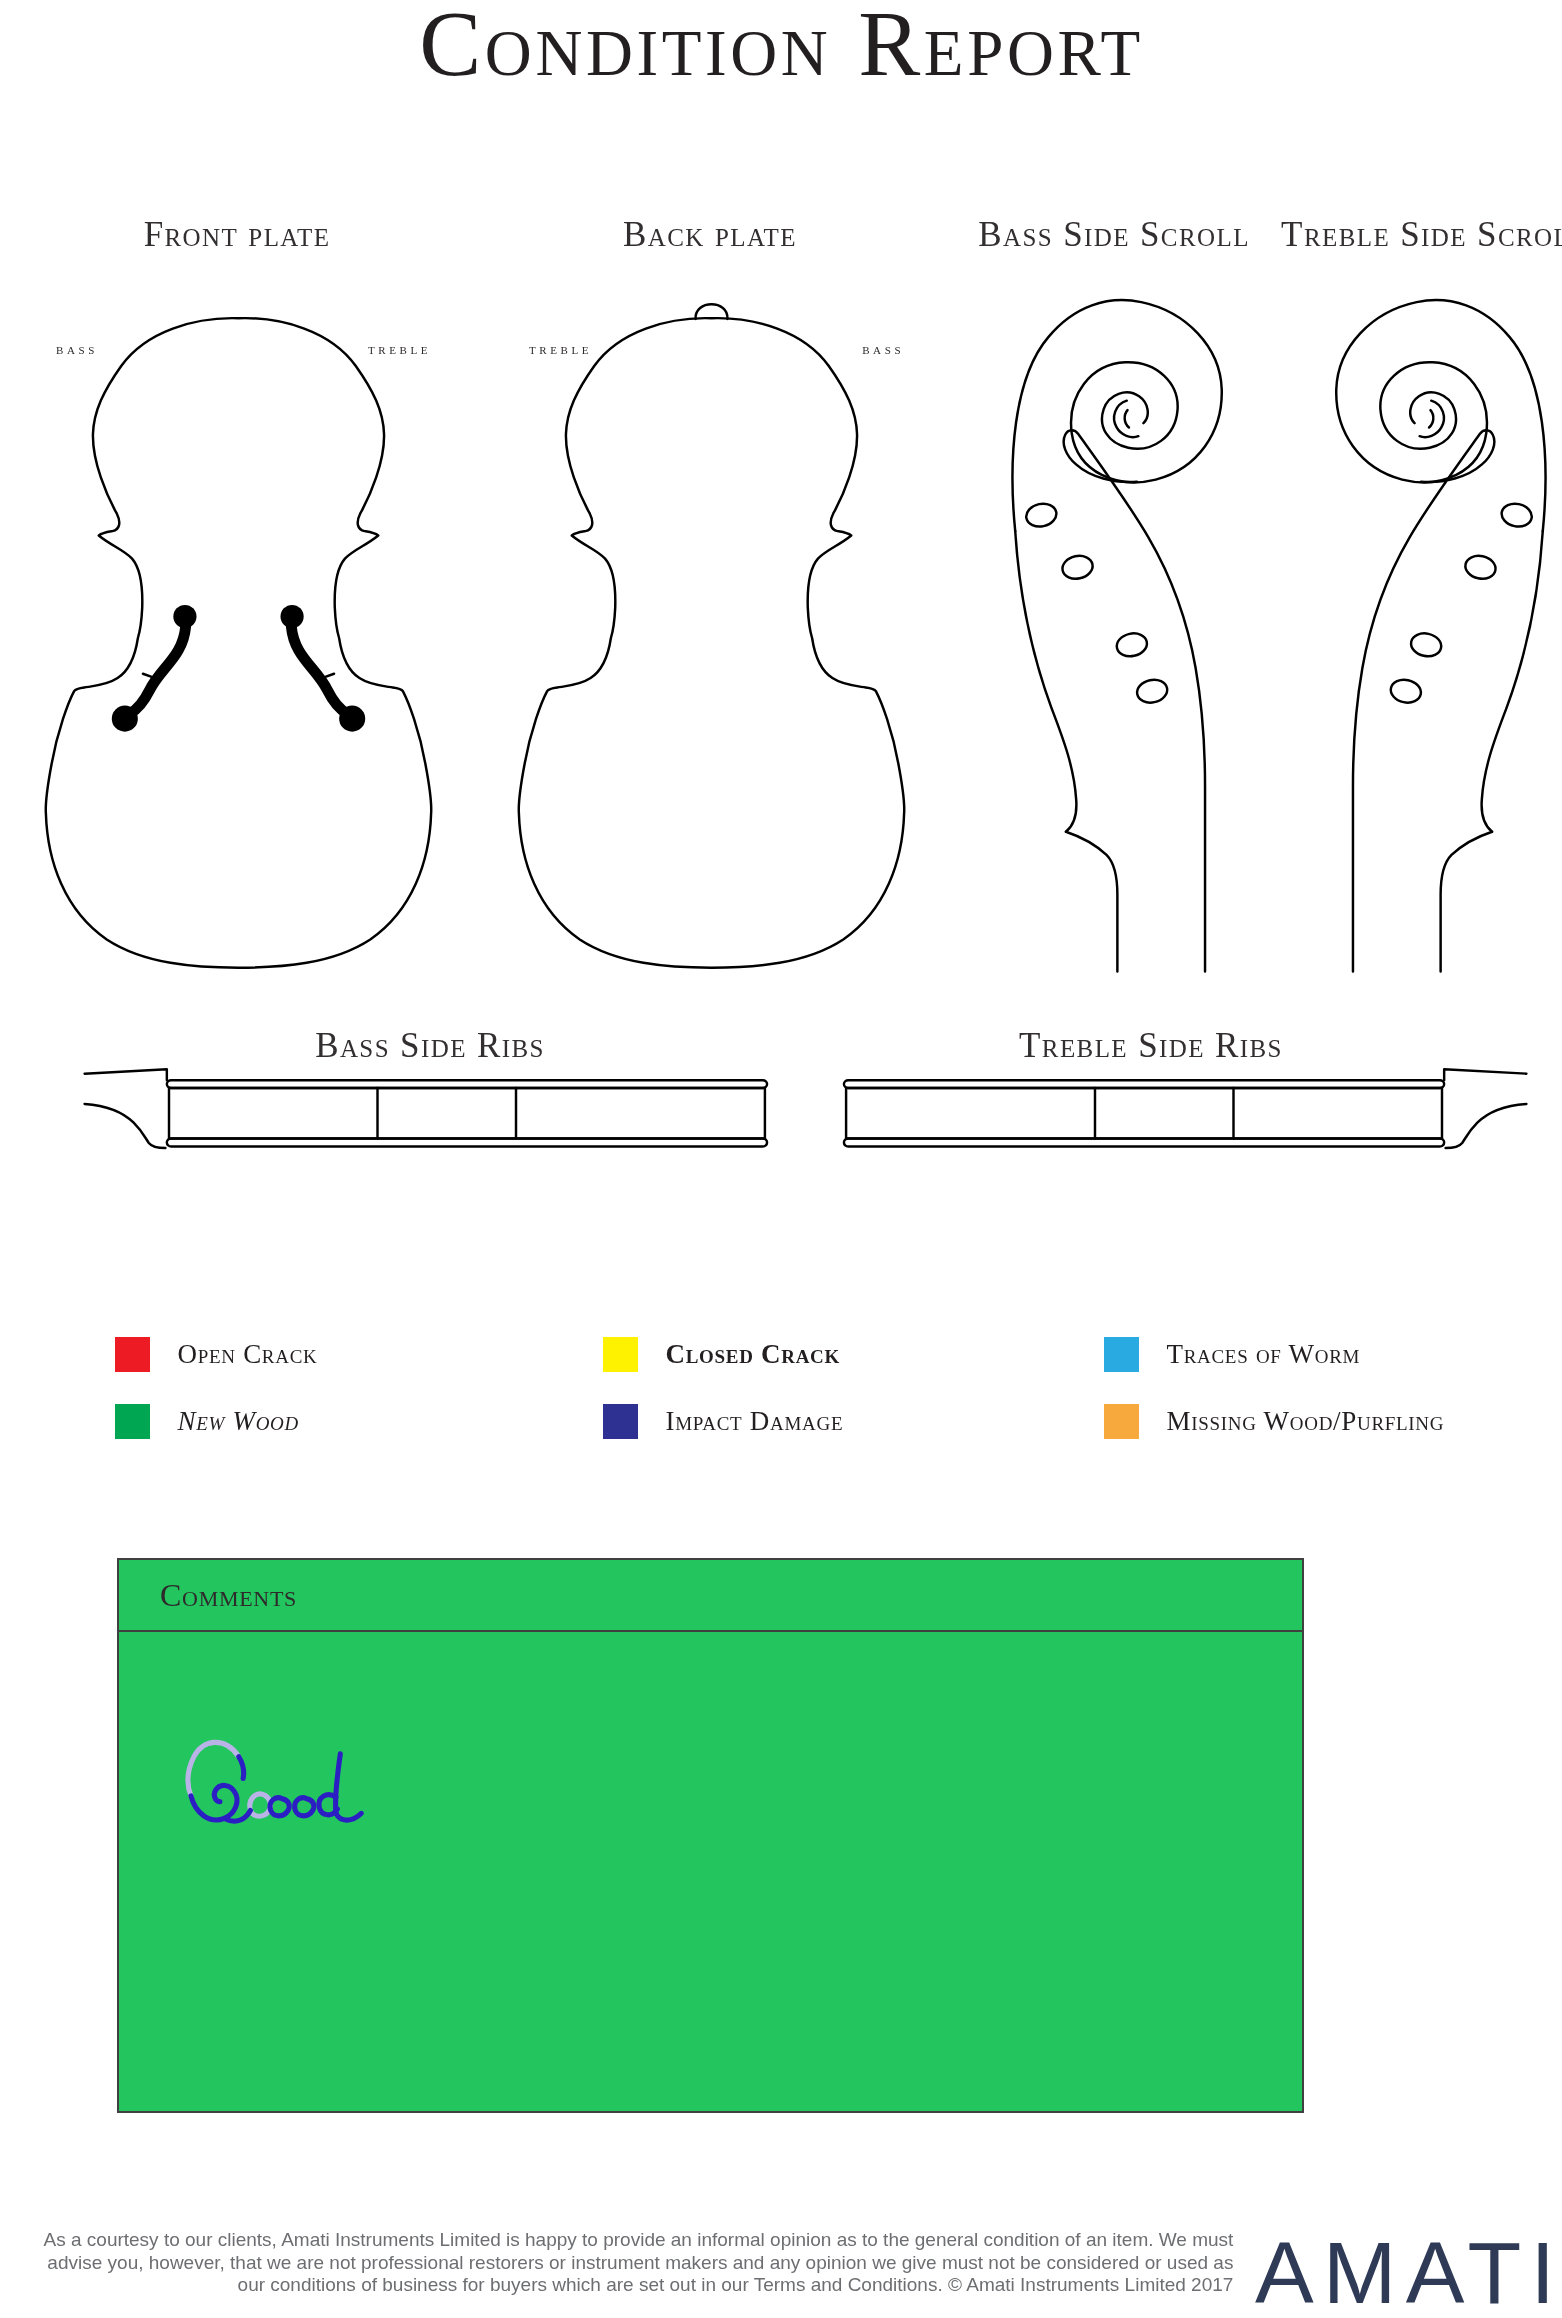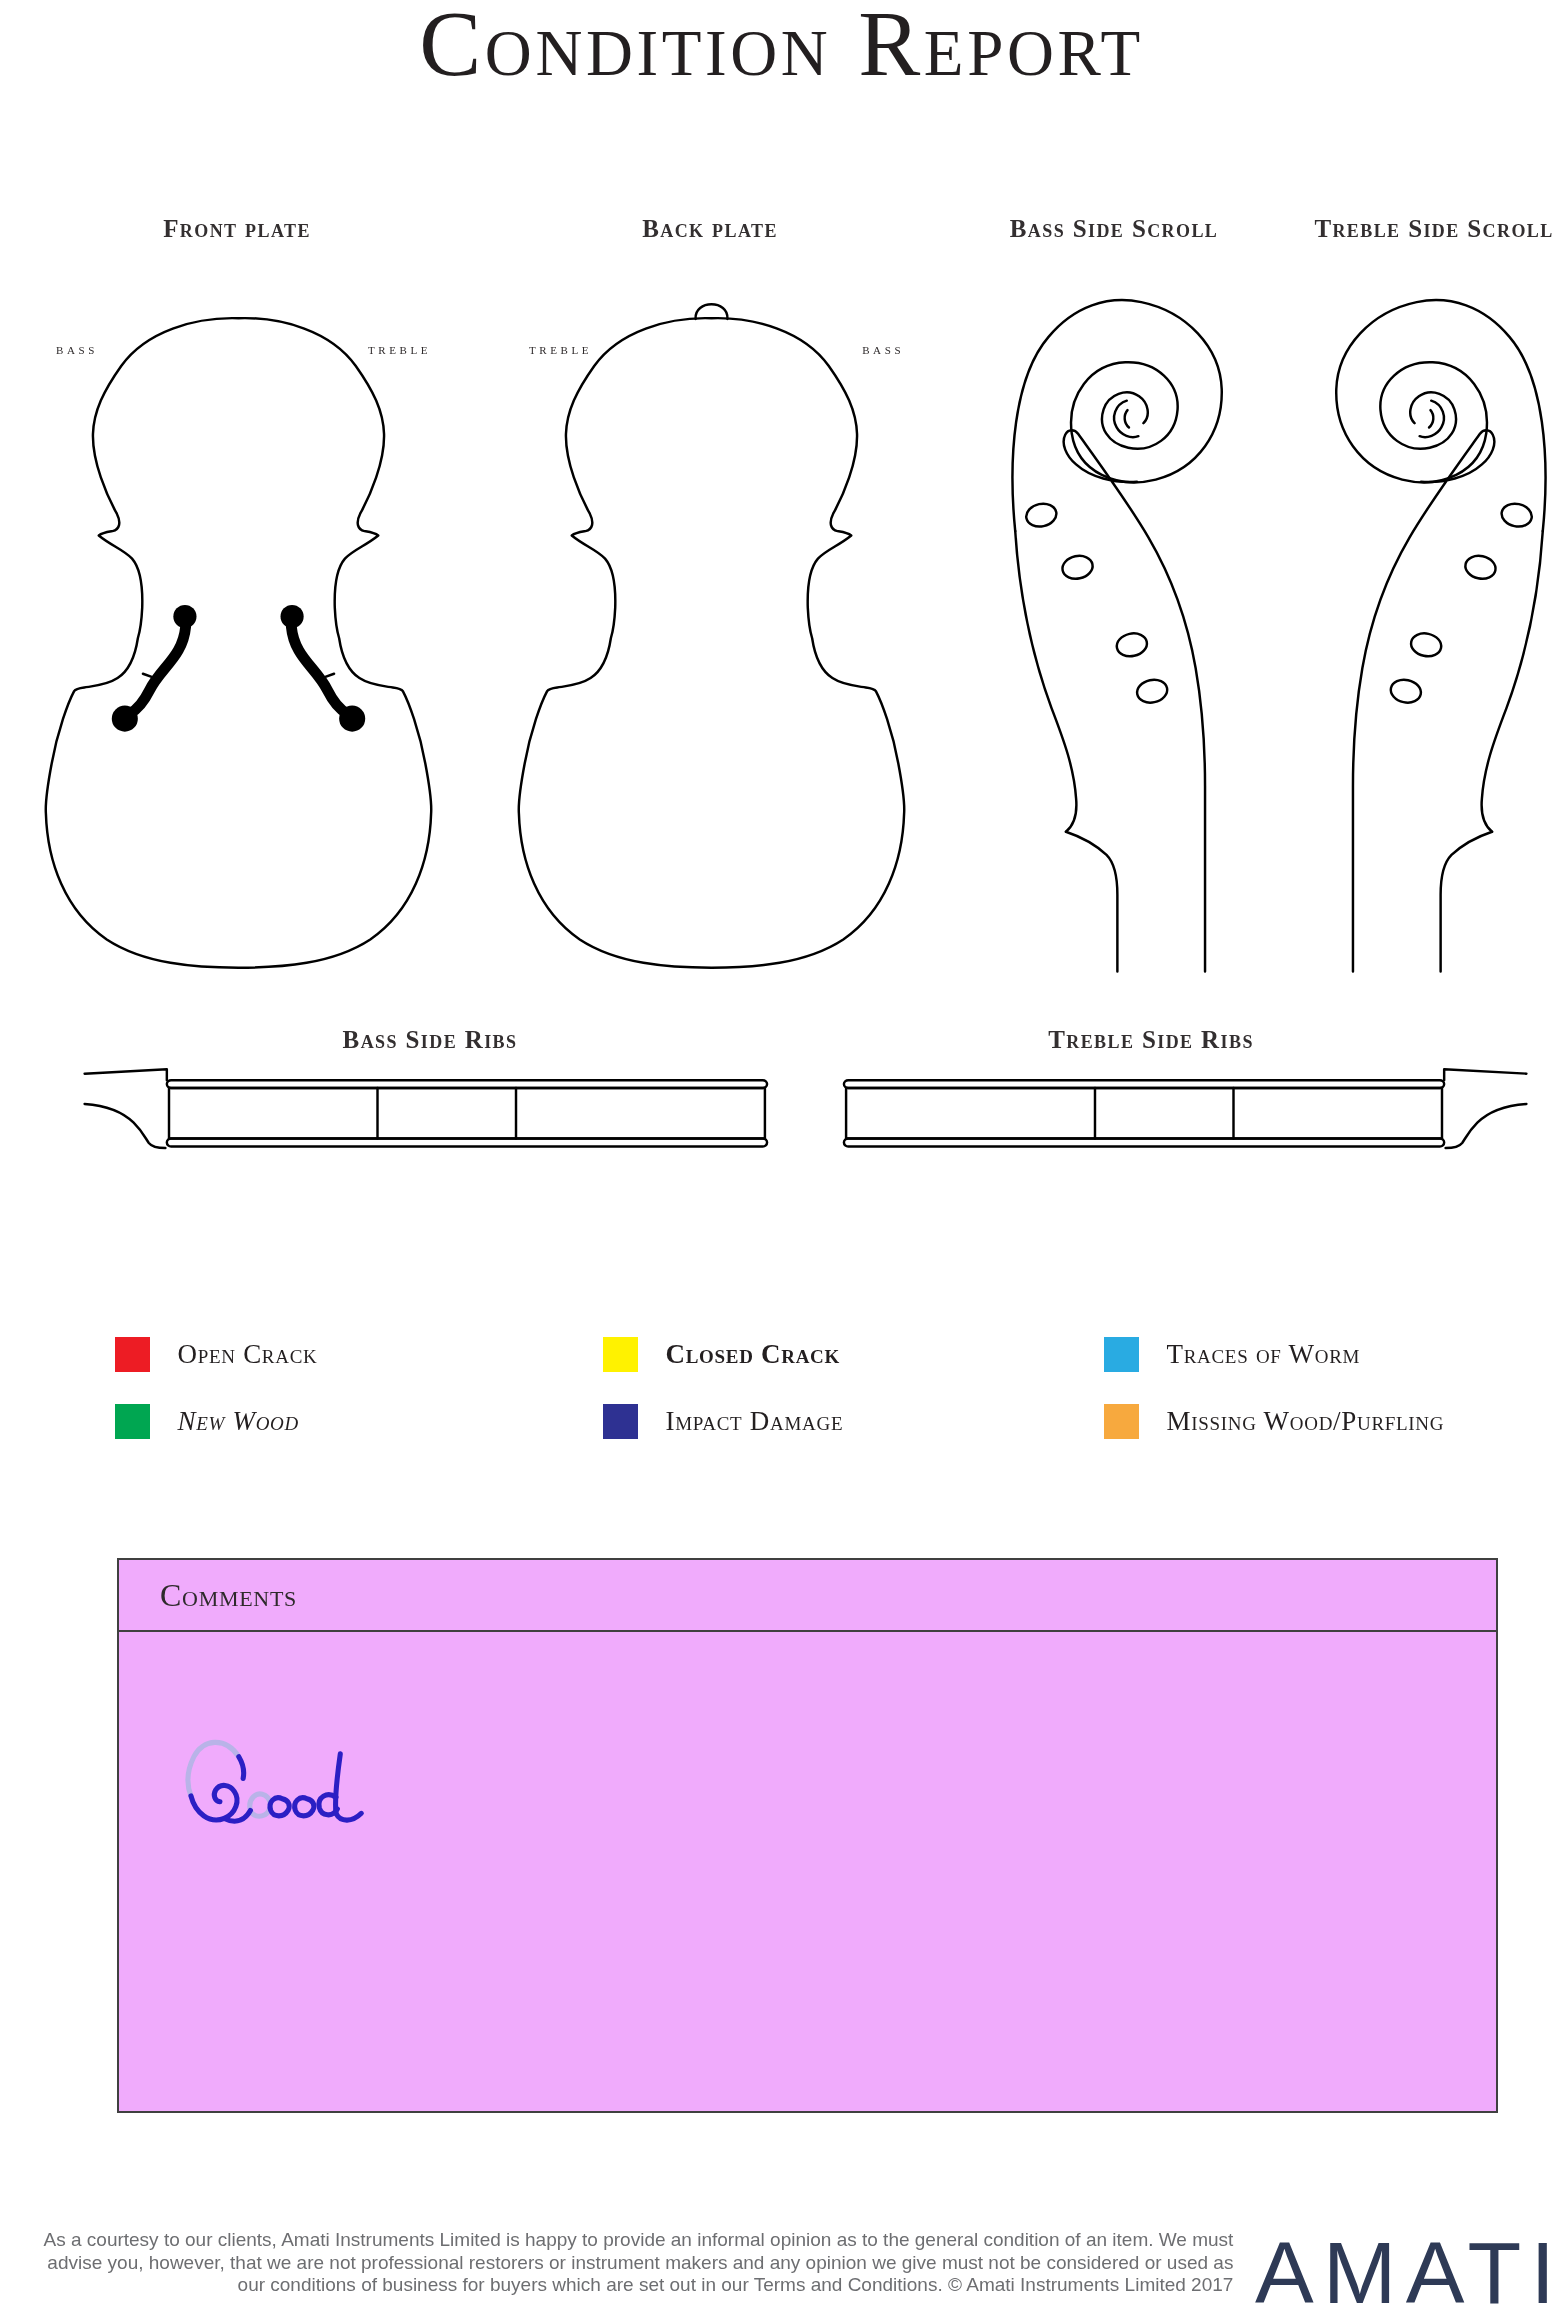--- a/index.html
+++ b/index.html
@@ -8,41 +8,41 @@
     font-family:"Liberation Serif", serif;color:#231f20;overflow:hidden;
   }
   .abs{position:absolute;}
   
   .page-title{
     top:-10px;left:0;width:1563px;text-align:center;
     font-variant:small-caps;font-size:93px;letter-spacing:3.6px;color:#231f20;
     white-space:nowrap;
   }
   .section-heading{
-    font-variant:small-caps;font-size:25px;letter-spacing:1.4px;color:#332f30;
-    transform:translateX(-50%);white-space:nowrap;font-weight:bold;
+    font-variant:small-caps;font-size:35px;letter-spacing:1.4px;color:#332f30;
+    transform:translateX(-50%);white-space:nowrap;
   }
   
   .diagram svg{display:block;}
   .plate-label{
     position:absolute;font-variant:small-caps;font-size:15px;letter-spacing:3.6px;
     color:#2e2a2b;text-transform:none;
   }
   
   .legend-item{position:absolute;height:35px;display:flex;align-items:center;}
   .legend-swatch{width:35px;height:35px;flex:0 0 35px;}
   .legend-label{
     margin-left:27.5px;font-variant:small-caps;font-size:27px;letter-spacing:0.7px;
     color:#231f20;white-space:nowrap;
   }
   .legend-label.bold{font-weight:bold;}
   
   .comments-box{
-    left:117px;top:1558px;width:1381px;height:555px;
-    border:2.2px solid #404040;box-sizing:border-box;background:#f0abfc;
+    left:117px;top:1558px;width:1187px;height:555px;
+    border:2.2px solid #404040;box-sizing:border-box;background:#22c55e;
   }
   .comments-header{
     height:72px;border-bottom:2.2px solid #404040;box-sizing:border-box;
     display:flex;align-items:center;padding-left:41px;
   }
   .comments-title{font-variant:small-caps;font-size:32px;letter-spacing:0.7px;color:#2e2a2b;}
   
   .footer-text{
     left:1.4px;top:2229px;width:1232px;
     font-family:"Liberation Sans", sans-serif;font-size:19px;line-height:22.5px;

